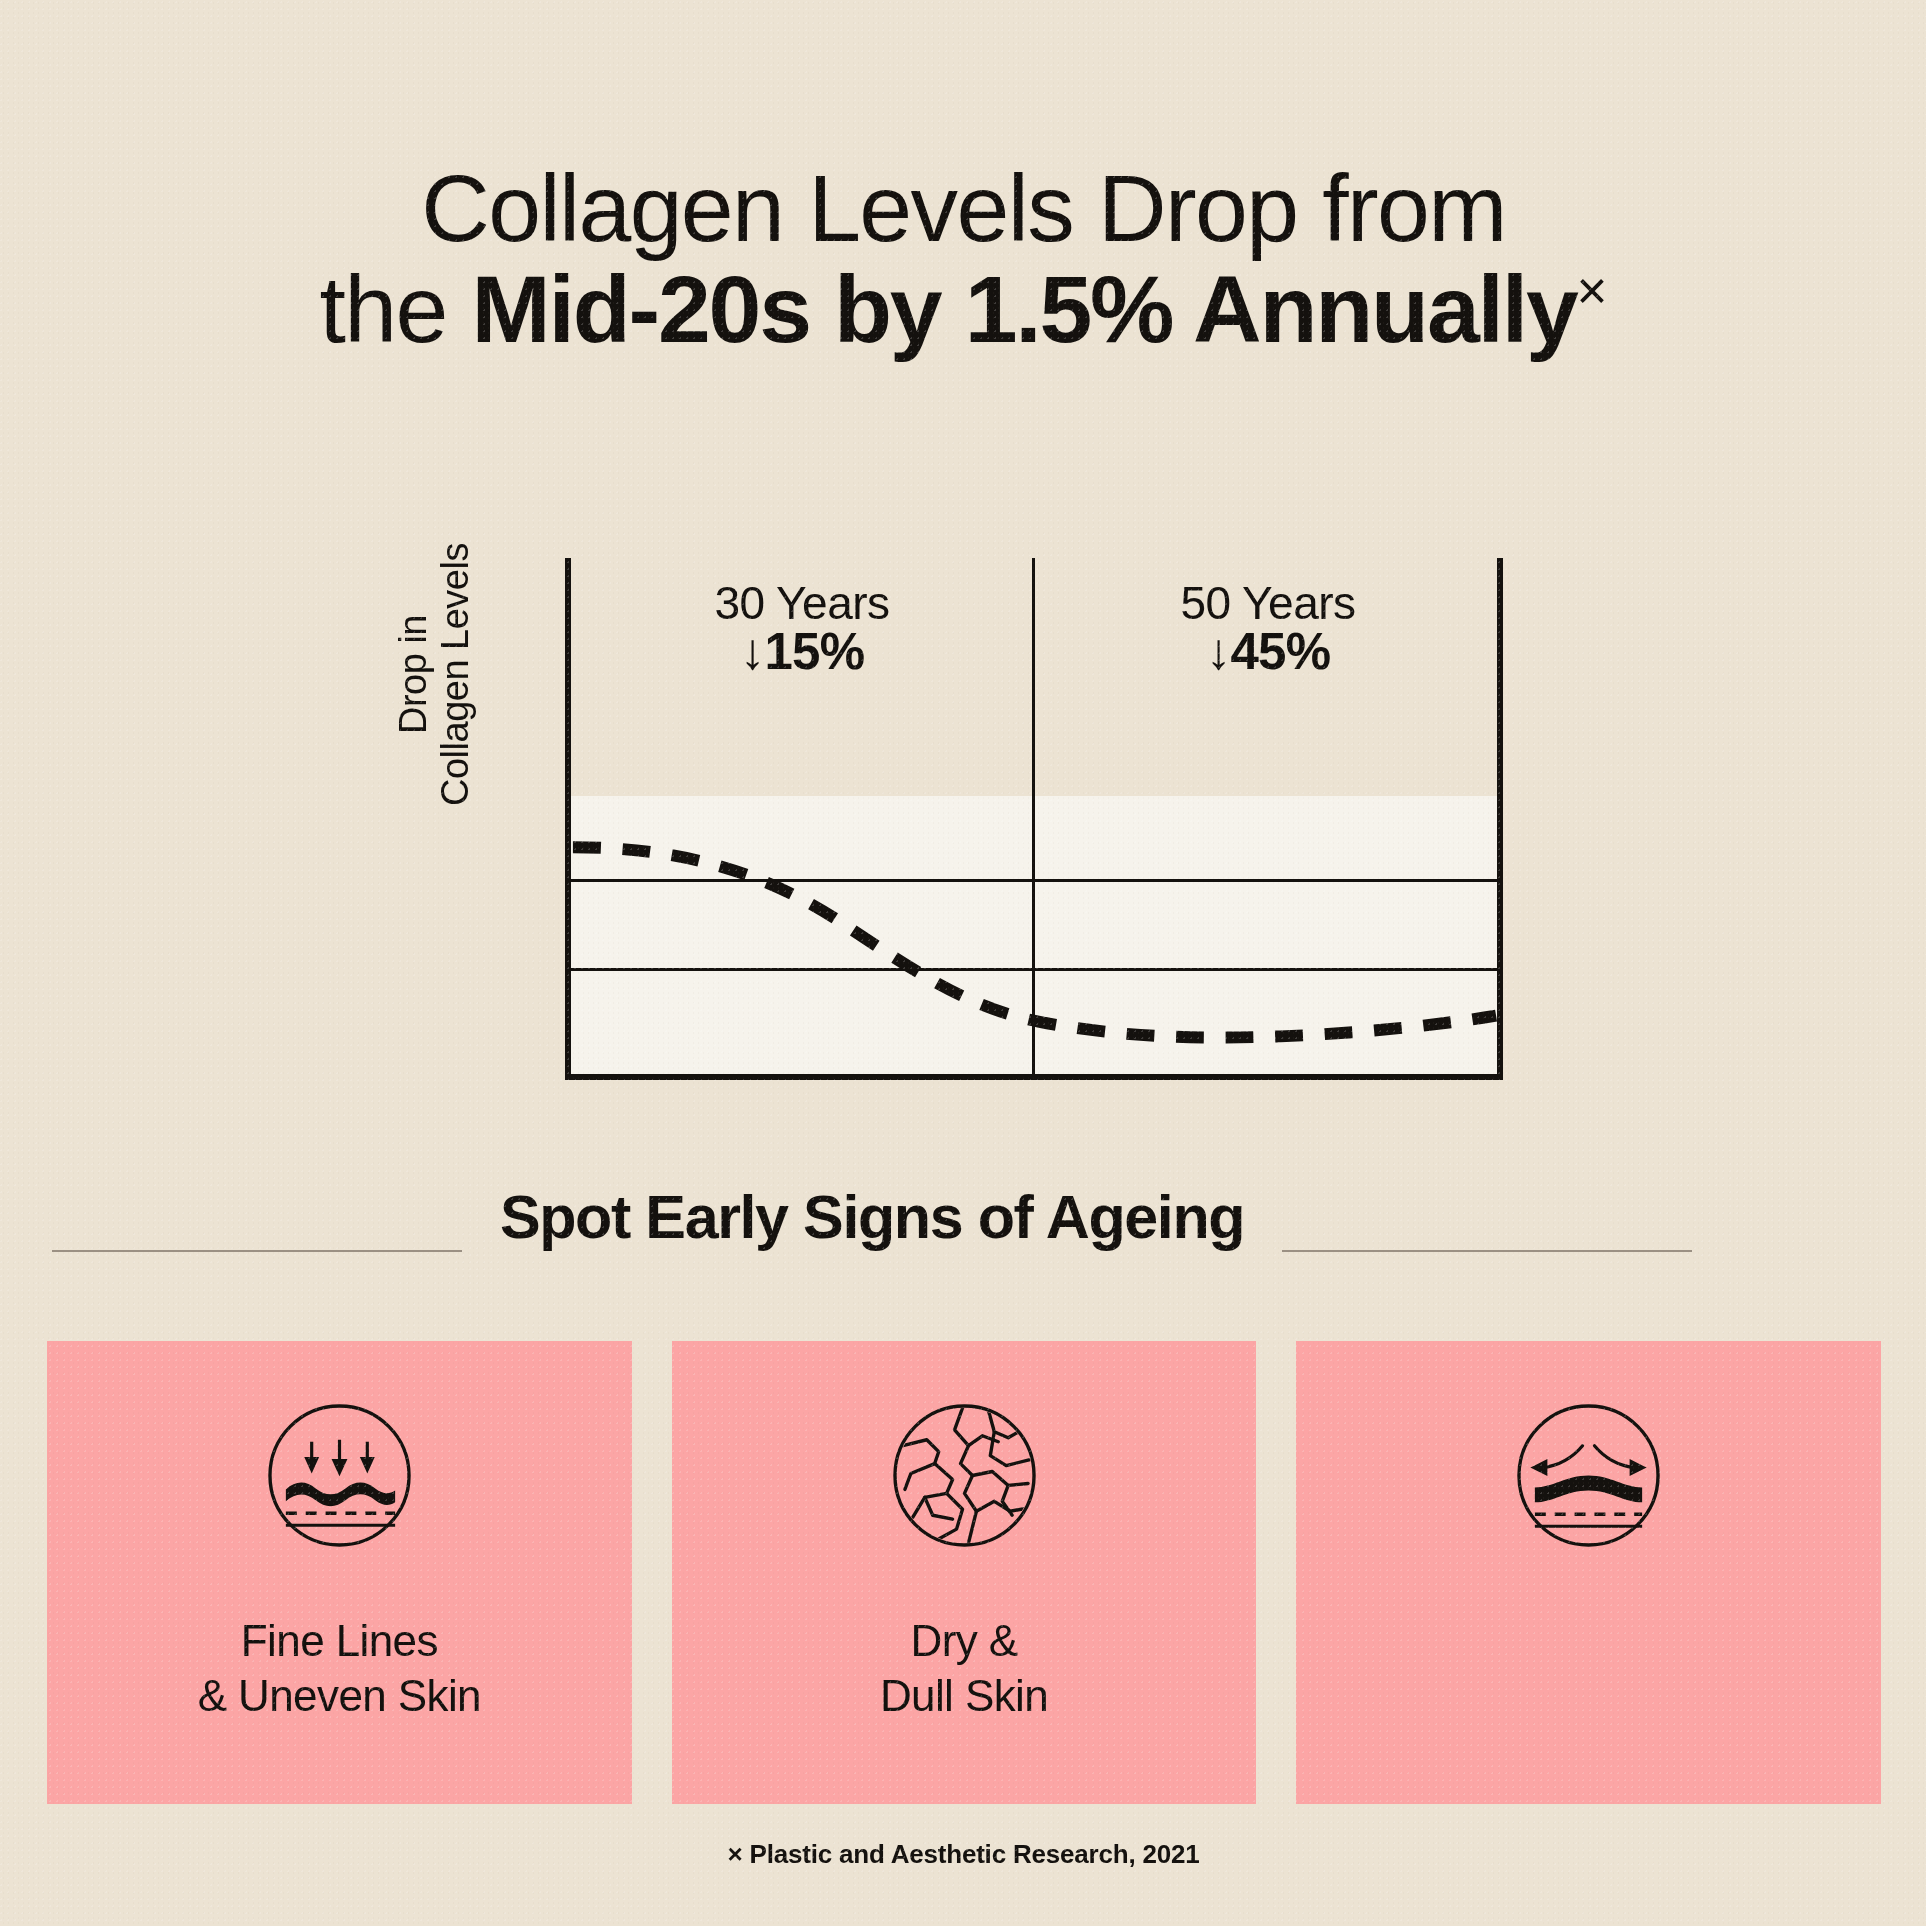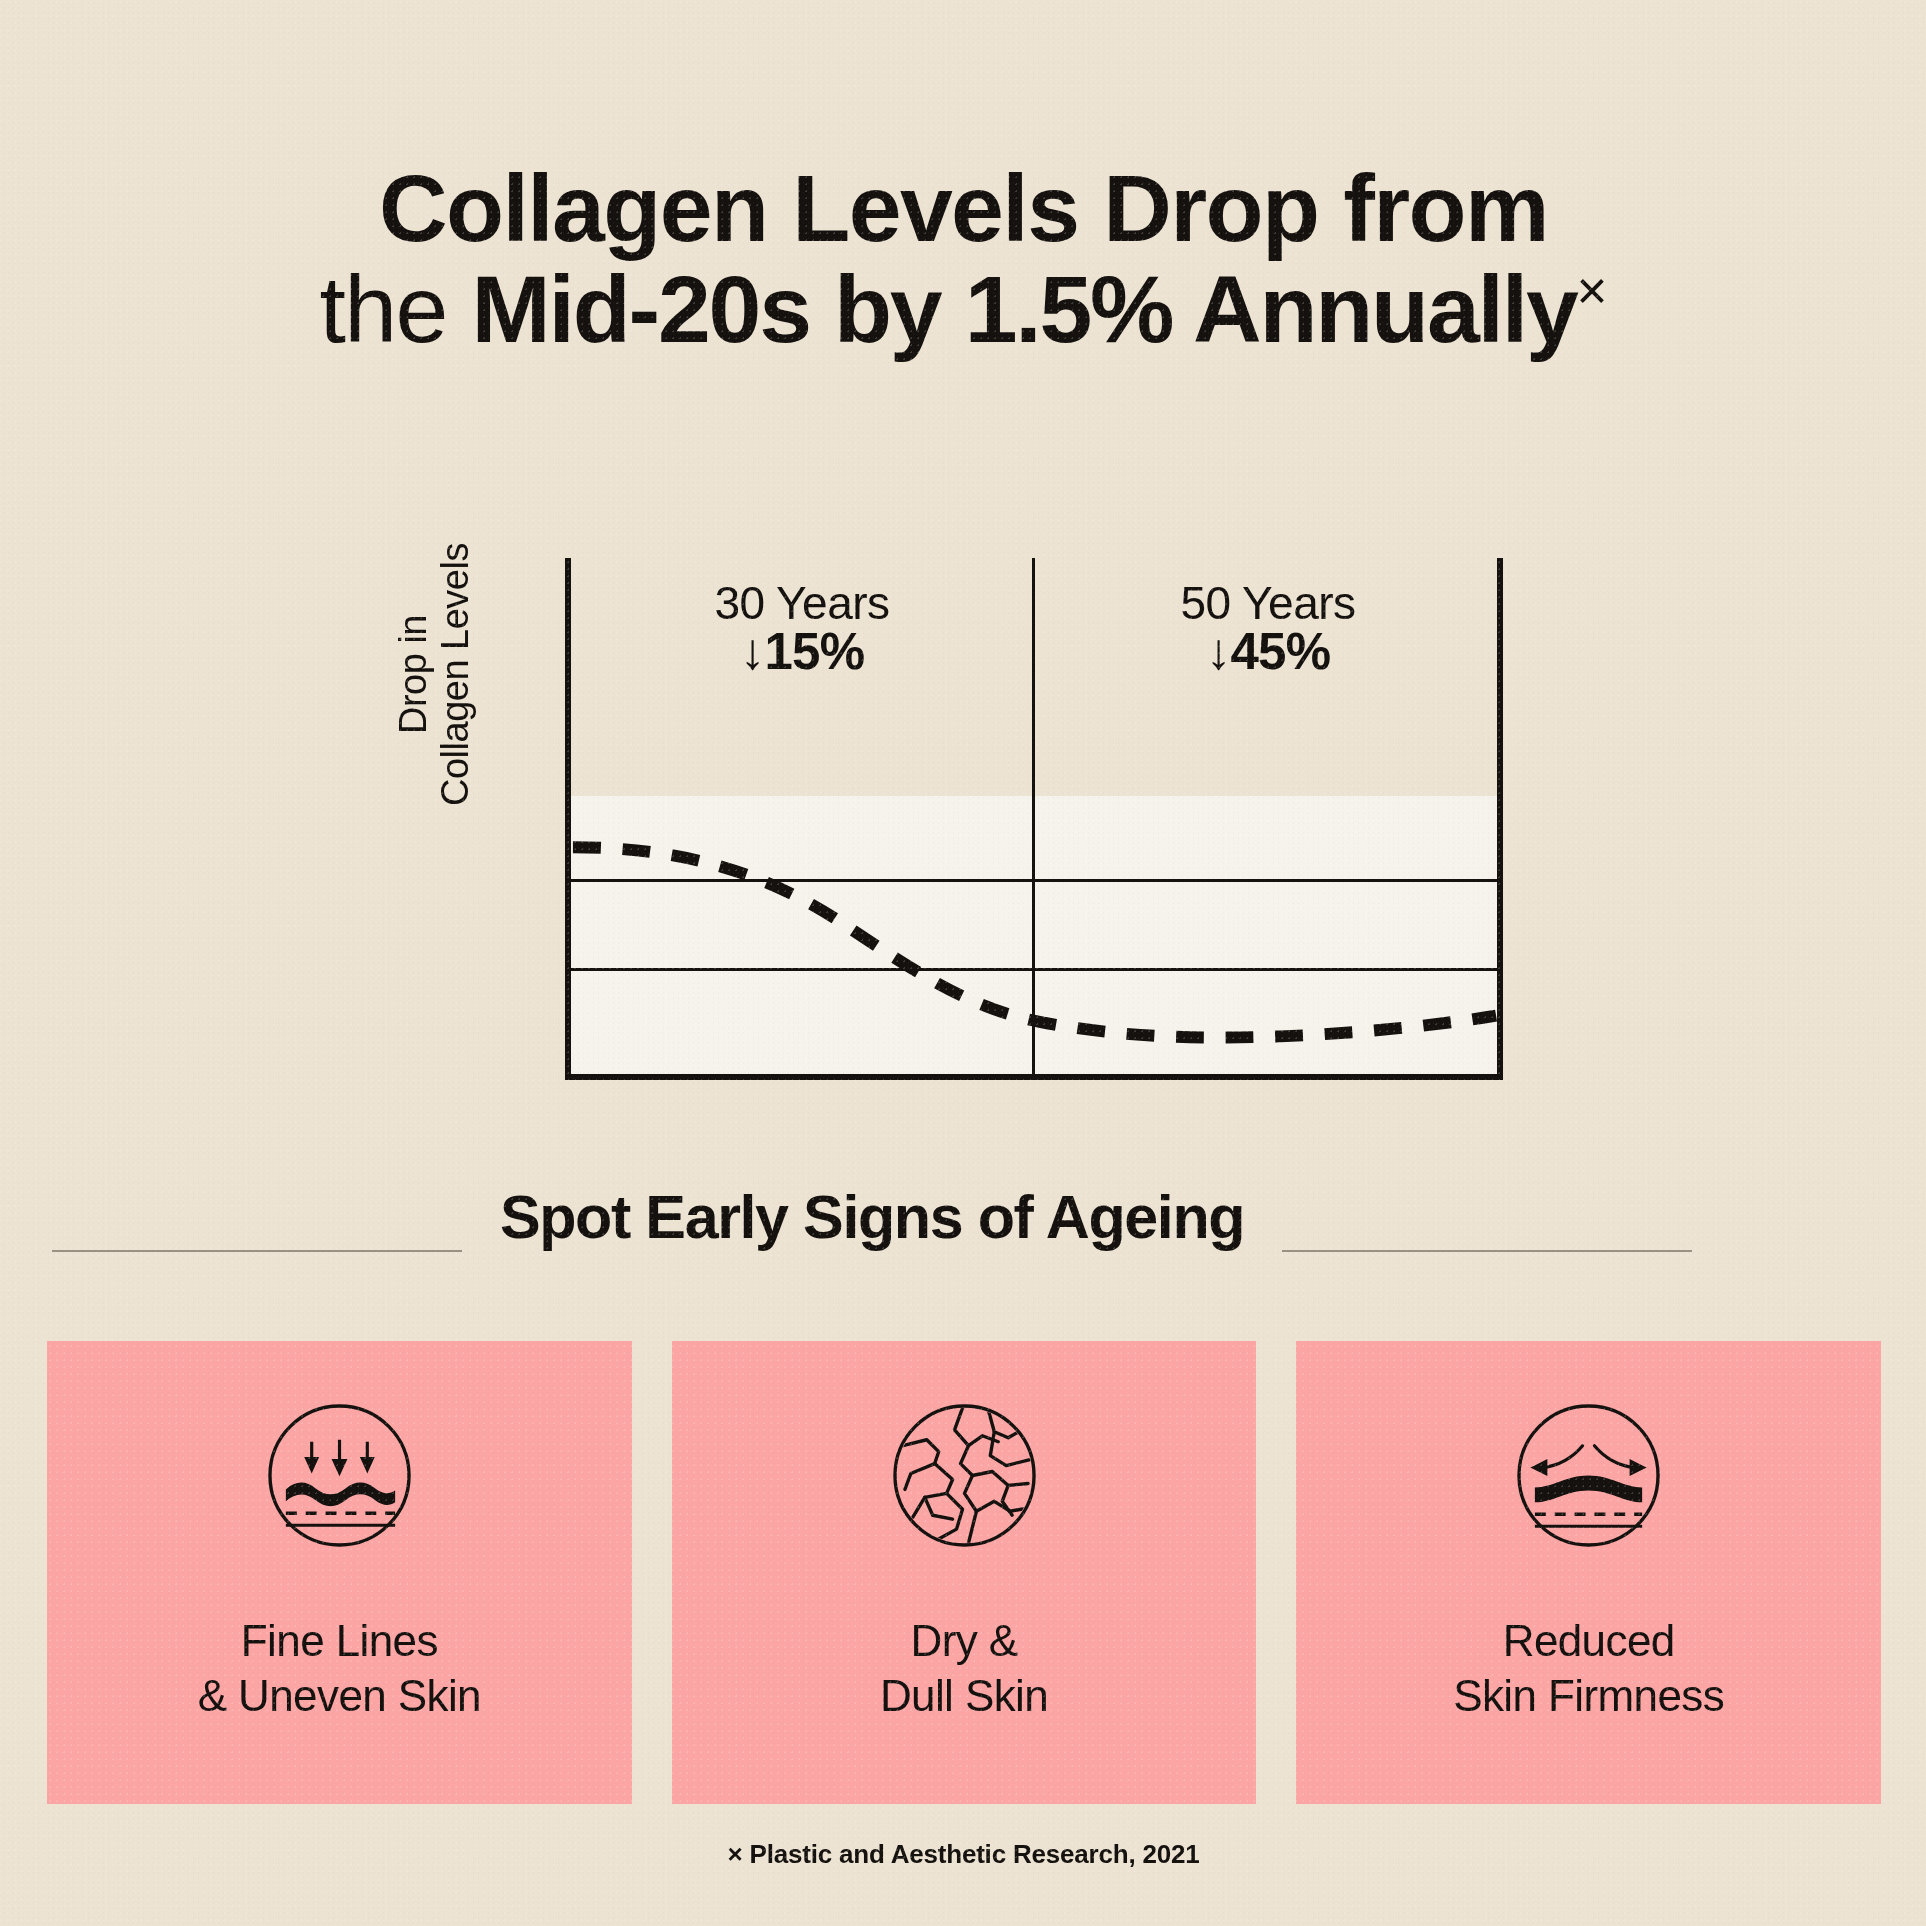--- a/index.html
+++ b/index.html
@@ -37,21 +37,21 @@
     left: 0;
     width: 1927px;
     text-align: center;
     line-height: 1.06;
     letter-spacing: -1.6px;
   }
   #headline .line {
     display: block;
     font-size: 95px;
   }
-  #headline .l1 { font-weight: 700; }
+  #headline .l1 { font-weight: 400; }
   #headline .l2 { font-weight: 400; }
   #headline .strong { font-weight: 700; letter-spacing: -2.2px; }
   #headline .sup {
     font-size: 53px;
     vertical-align: super;
     font-weight: 400;
     letter-spacing: 0;
   }
 
   
@@ -358,22 +358,20 @@
         <polygon points="129,66 117,60 117,72"></polygon>
       </g>
 
       <path d="M20 86 C 38 86, 52 74, 74 74 C 96 74, 110 86, 128 86
                L 128 101 C 110 101, 96 89, 74 89 C 52 89, 38 101, 20 101 Z" fill="#14110e"></path>
 
       <line x1="20" y1="113" x2="128" y2="113" stroke="#14110e" stroke-width="3.6" stroke-dasharray="11 9"></line>
 
       <line x1="20" y1="125" x2="128" y2="125" stroke="#14110e" stroke-width="3"></line>
     </svg>
-    <div class="card-label">Reduced
-Skin Firmness</div>
   </div>
 
 </div>
 
 <div id="footnote">× Plastic and Aesthetic Research, 2021</div>
 
 <div id="grain"></div>
 
 
 </body></html>

